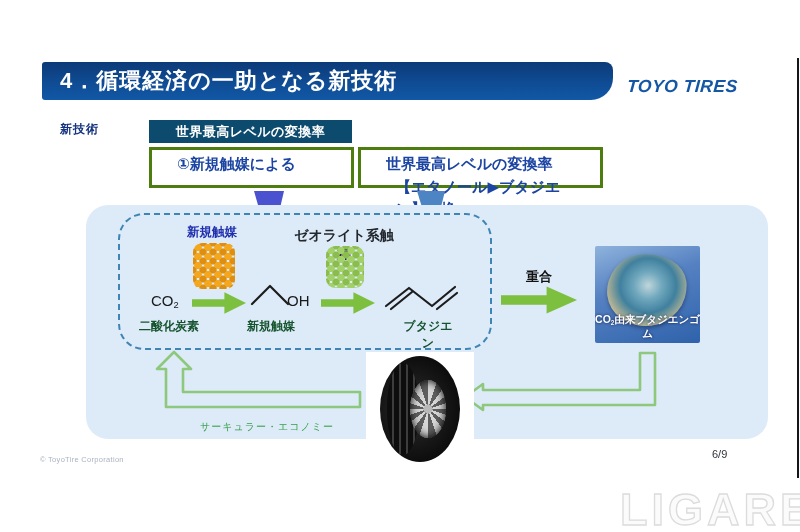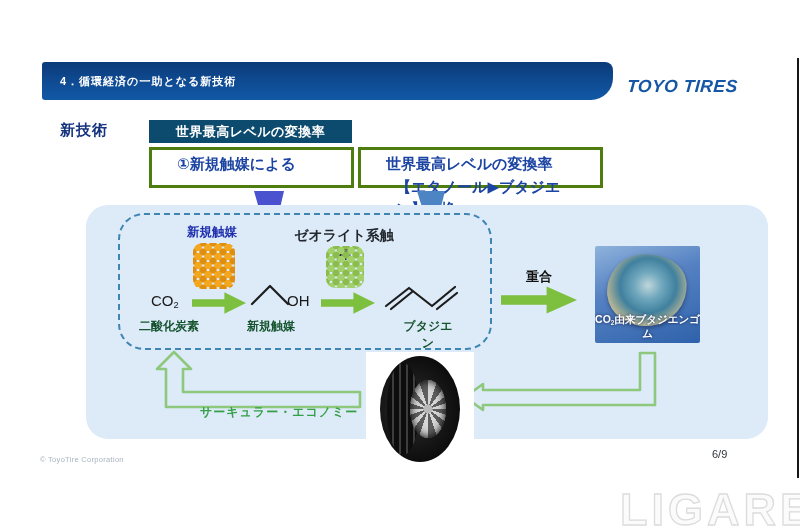--- a/index.html
+++ b/index.html
@@ -11,29 +11,29 @@
   }
   .abs{position:absolute;}
 
   
   .header-bar{
     left:42px;top:62px;width:571px;height:38px;
     background:linear-gradient(180deg,#0c3a78 0%,#0f4c94 55%,#1158a6 100%);
     border-radius:3px 8px 22px 3px;
     display:flex;align-items:center;padding-left:18px;box-sizing:border-box;
   }
-  .header-title{color:#ffffff;font-size:11px;font-weight:bold;letter-spacing:1px;}
+  .header-title{color:#ffffff;font-size:22px;font-weight:bold;letter-spacing:1px;}
   .logo{
     left:627px;top:76px;width:150px;height:22px;
     color:#1557a5;font-size:17.5px;font-weight:900;font-style:italic;
     letter-spacing:0.5px;transform:skewX(-4deg);
   }
 
   
-  .new-tech{left:60px;top:121px;font-size:15px;font-weight:bold;color:#15337e;letter-spacing:1px;}
+  .new-tech{left:60px;top:121px;font-size:12px;font-weight:bold;color:#15337e;letter-spacing:1px;}
   .banner{
     left:149px;top:120px;width:203px;height:23px;background:#0c4a6e;
     color:#ffffff;font-size:13px;font-weight:bold;
     display:flex;align-items:center;justify-content:center;letter-spacing:0.5px;
   }
   .callout{
     background:#ffffff;border:3px solid #4d7c0f;color:#1c44a2;
     font-size:15px;font-weight:bold;line-height:1.5;
     padding:3px 25px;box-sizing:border-box;
   }
@@ -127,21 +127,21 @@
     border-radius:50%/48%;
   }
   .wheel{
     position:absolute;left:30px;top:24px;width:36px;height:58px;border-radius:50%;
     background:
       radial-gradient(circle at 50% 50%,#b8b8b8 0 4px,rgba(0,0,0,0) 5px),
       repeating-conic-gradient(#d6d6d6 0deg 18deg,#5f5f5f 18deg 36deg);
     box-shadow:inset 0 0 8px #000;
   }
 
-  .circ-econ{left:200px;top:404px;font-size:12px;font-weight:bold;color:#35a048;letter-spacing:1px;}
+  .circ-econ{left:200px;top:420px;font-size:10px;font-weight:normal;color:#35a048;letter-spacing:1px;}
 
   
   .copyright{left:40px;top:455px;font-size:7.5px;color:#a9b3c0;letter-spacing:0.3px;}
   .page-num{left:712px;top:448px;font-size:11px;color:#30343a;}
   .watermark{
     right:-14px;top:484px;font-size:45px;font-weight:bold;letter-spacing:4px;
     color:#fbfbfb;-webkit-text-stroke:1.3px #dcdcdc;
   }
   .edge-line{left:797px;top:58px;width:2px;height:420px;background:#15151a;}
 </style>

